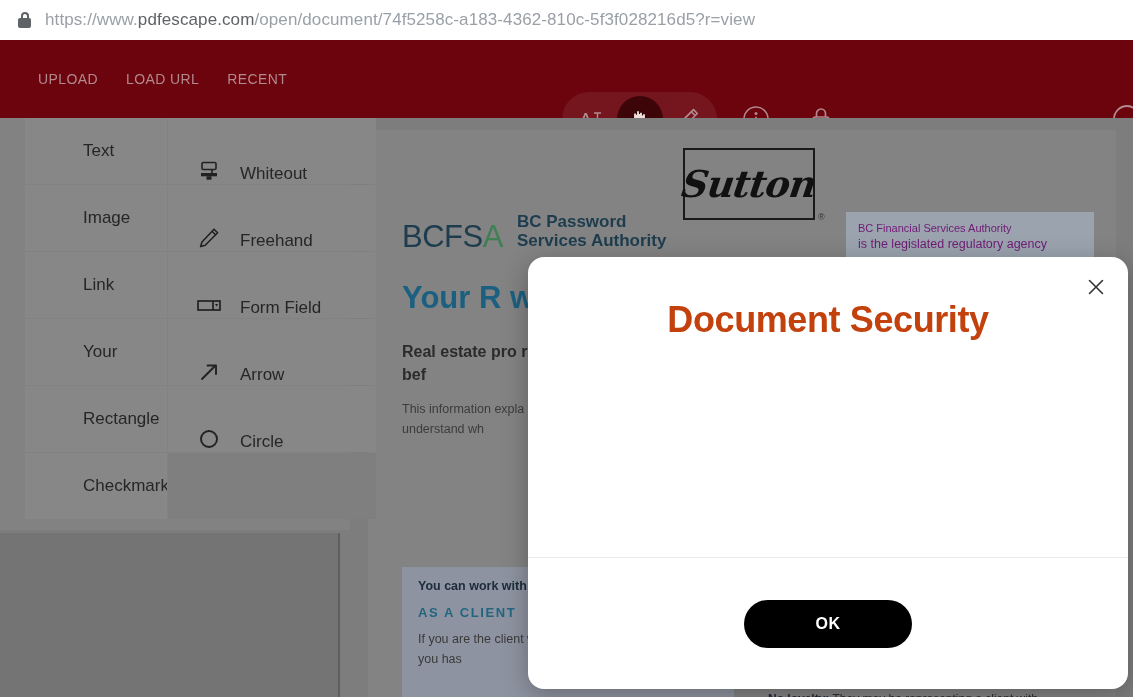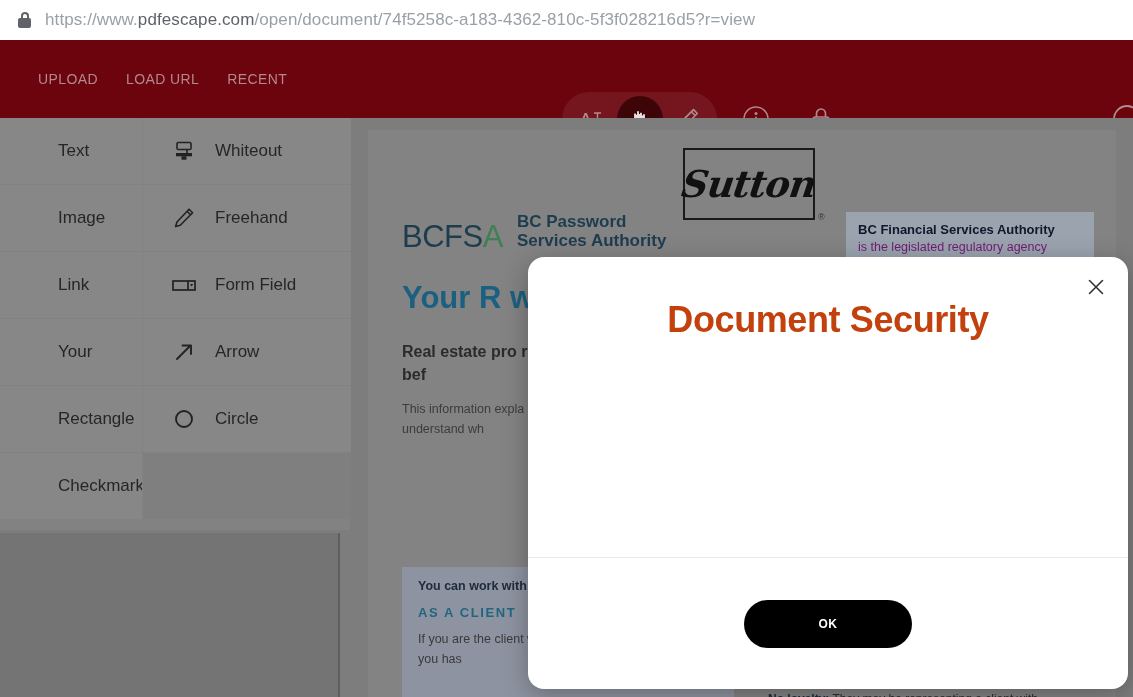--- a/index.html
+++ b/index.html
@@ -73,27 +73,27 @@
     position: absolute; left: 0; top: 118px; width: 1133px; height: 579px;
     background: #7d7d7d;
   }
   
   .tools-panel {
     position: absolute; left: 0; top: 0; width: 350px; height: 412px;
     background: #828282;
   }
   .tools-grid {
     display: grid; grid-template-columns: 142px 208px;
-    grid-auto-rows: 66px; gap: 1px 1px;
+    grid-auto-rows: 66px; gap: 1px 1px; margin-left: 25px;
   }
   .tool-cell {
     background: #878787; display: flex; align-items: center;
     padding-left: 14px; cursor: pointer; overflow: hidden;
   }
-  .tool-cell.col-right { padding-left: 28px; }
+  .tool-cell.col-right { padding-left: 28px; align-items: flex-end; }
   .tool-cell.blank { background: #7f7f7f; cursor: default; }
   .tool-cell .ti {
     width: 26px; height: 26px; margin-right: 18px; flex: none;
     display: flex; align-items: center; justify-content: center;
   }
   .tool-cell .tlabel {
     font-size: 17px; color: #262626; white-space: nowrap;
   }
   .tools-underpanel {
     position: absolute; left: 0; top: 415px; width: 340px; height: 164px;
@@ -147,21 +147,21 @@
   .card-title { font-size: 12.5px; font-weight: 700; color: #1d2b3a; }
   .card-kicker {
     margin-top: 12px; font-size: 13px; font-weight: 600; color: #22657f;
     letter-spacing: 1.6px;
   }
   .card-body { margin-top: 9px; font-size: 12.5px; color: #3a3a3a; line-height: 1.62; }
   .info-box {
     position: absolute; left: 478px; top: 82px; width: 248px; height: 62px;
     background: #9aa3ae; padding: 10px 12px;
   }
-  .info-strong { font-size: 13px; font-weight: 700; color: #0f172a; }
+  .info-strong { font-size: 11px; font-weight: 400; color: #701a75; }
   .info-line { margin-top: 3px; font-size: 12.5px; color: #701a75; }
   .bottom-note {
     position: absolute; left: 400px; top: 562px; font-size: 12px;
     color: #2c2c2c; white-space: nowrap;
   }
   .bottom-note b { color: #1d2b3a; }
 
   
   .modal {
     position: absolute; left: 528px; top: 257px; width: 600px; height: 432px;
@@ -189,21 +189,21 @@
   .modal-divider {
     position: absolute; left: 0; right: 0; top: 300px; height: 1px; background: #ebebeb;
   }
   .modal-footer {
     position: absolute; left: 0; right: 0; top: 301px; bottom: 0;
     display: flex; align-items: center; justify-content: center;
   }
   .ok-btn {
     width: 168px; height: 48px; border: none; border-radius: 24px;
     background: #000000; color: #ffffff;
-    font-size: 12px; font-weight: 700; letter-spacing: 0.6px;
+    font-size: 16px; font-weight: 700; letter-spacing: 0.6px;
     font-family: "Liberation Sans", sans-serif; cursor: pointer;
   }
 </style>
 </head>
 <body>
 
 <div id="app">
 
   <div class="urlbar">
     <span class="lock-glyph">

